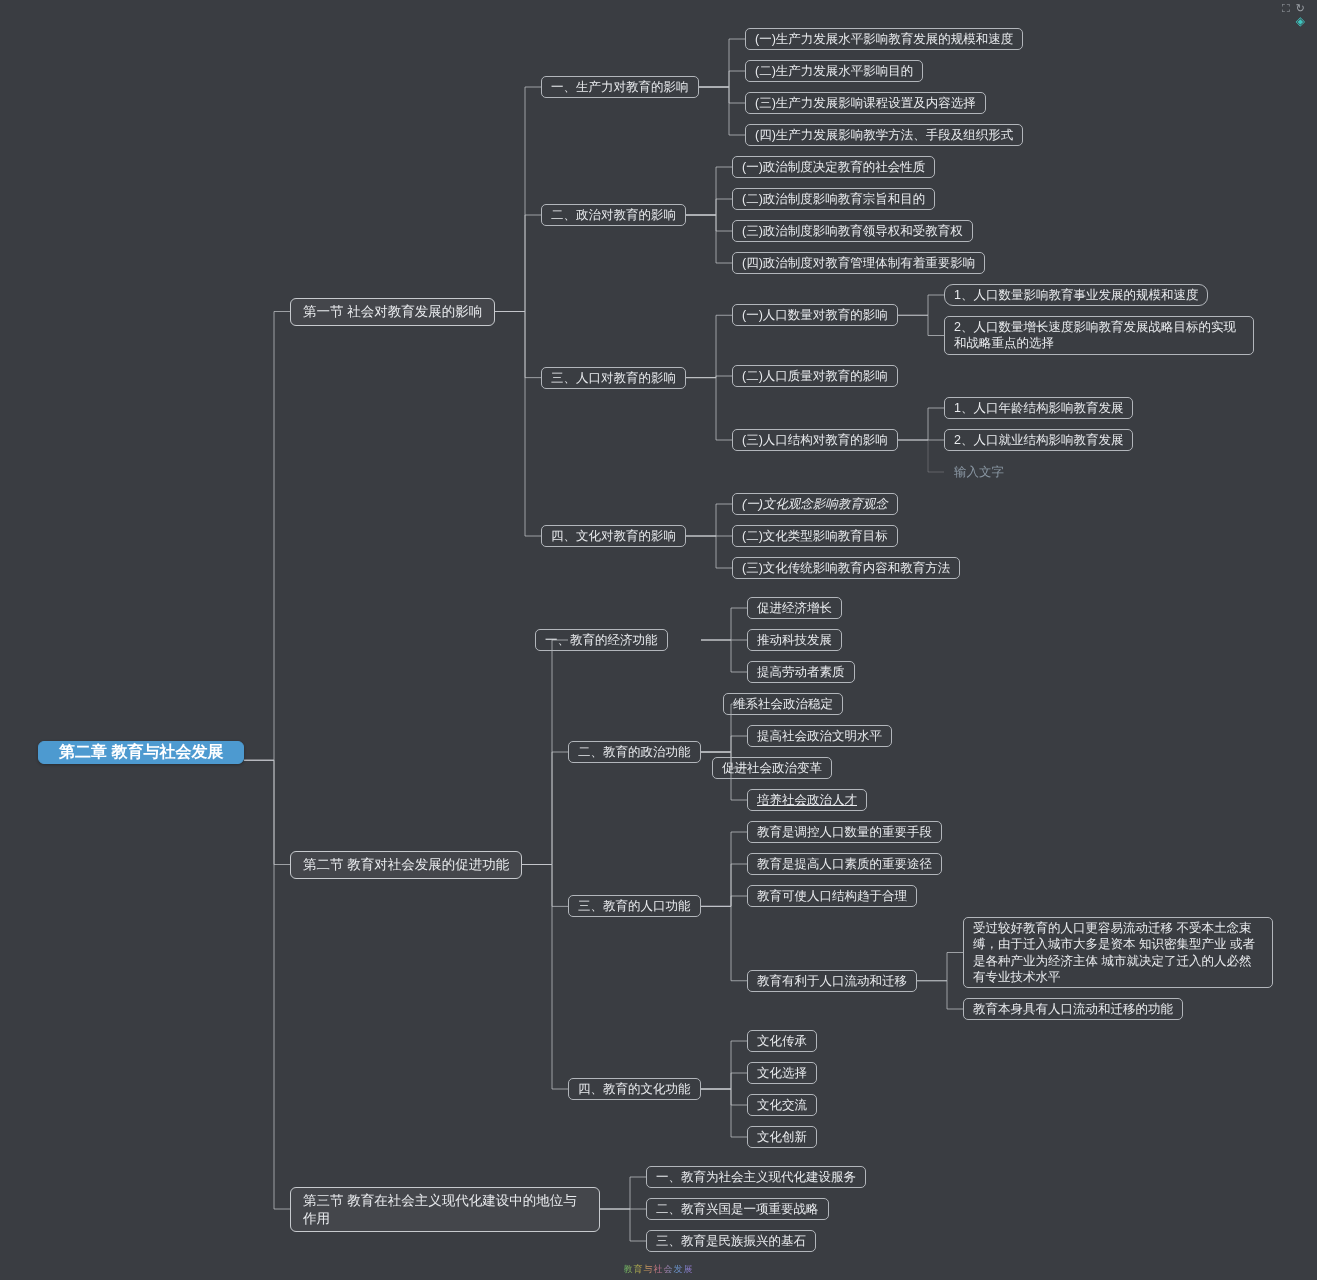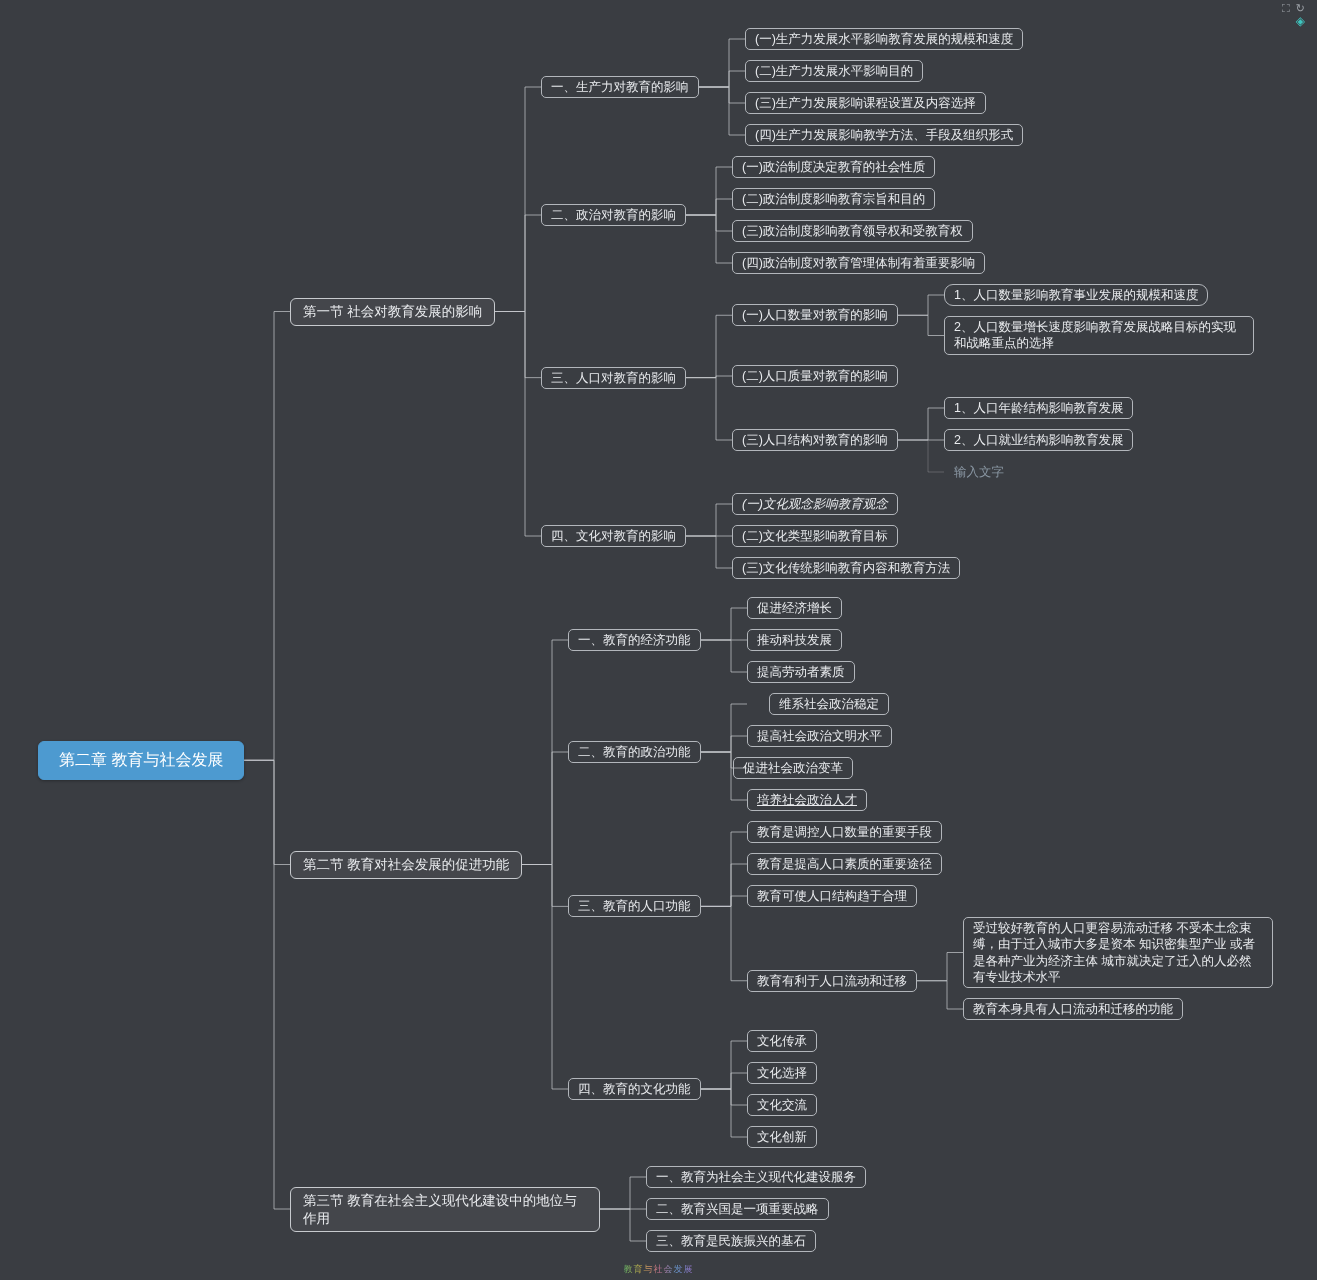--- a/index.html
+++ b/index.html
@@ -30,25 +30,25 @@
   }
   .node.section{
     font-size:13.5px;
     padding:4px 12px;
     background:rgba(255,255,255,0.05);
     border-color:#c7cace;
     border-radius:6px;
   }
   .node.root{
     font-size:16px;
-    font-weight:normal;
+    font-weight:bold;
     color:#ffffff;
     background:#4d9ad0;
     border-color:#4d9ad0;
-    padding:8px 20px;
+    padding:0 20px;
     border-radius:6px;
     box-shadow:0 1px 3px rgba(0,0,0,.3);
   }
   .node.ghost{
     border-color:transparent;
     color:#8a97a3;
     background:transparent;
   }
   .top-icons{
     position:absolute;
@@ -158,28 +158,28 @@
       <div class="node topic" style="left: 732px; top: 365px;">(二)人口质量对教育的影响</div>
       <div class="node topic" style="left: 732px; top: 429px;">(三)人口结构对教育的影响</div>
       <div class="node topic" style="left: 944px; top: 397px;">1、人口年龄结构影响教育发展</div>
       <div class="node topic" style="left: 944px; top: 429px;">2、人口就业结构影响教育发展</div>
       <div class="node ghost" style="left: 944px; top: 461px;">输入文字</div>
       <div class="node topic" style="left: 541px; top: 525px;">四、文化对教育的影响</div>
       <div class="node topic" style="left: 732px; top: 493px; font-style: italic;">(一)文化观念影响教育观念</div>
       <div class="node topic" style="left: 732px; top: 525px;">(二)文化类型影响教育目标</div>
       <div class="node topic" style="left: 732px; top: 557px;">(三)文化传统影响教育内容和教育方法</div>
       <div class="node section" style="left: 290px; top: 851px;">第二节 教育对社会发展的促进功能</div>
-      <div class="node topic" style="left: 568px; top: 629px;">一、教育的经济功能</div>
+      <div class="node topic" style="left: 535px; top: 629px;">一、教育的经济功能</div>
       <div class="node topic" style="left: 747px; top: 597px;">促进经济增长</div>
       <div class="node topic" style="left: 747px; top: 629px;">推动科技发展</div>
       <div class="node topic" style="left: 747px; top: 661px;">提高劳动者素质</div>
       <div class="node topic" style="left: 568px; top: 741px;">二、教育的政治功能</div>
-      <div class="node topic" style="left: 769px; top: 693px; text-align: center;">维系社会政治稳定</div>
+      <div class="node topic" style="left: 723px; top: 693px; text-align: center;">维系社会政治稳定</div>
       <div class="node topic" style="left: 747px; top: 725px;">提高社会政治文明水平</div>
-      <div class="node topic" style="left: 733px; top: 757px; text-align: right;">促进社会政治变革</div>
+      <div class="node topic" style="left: 712px; top: 757px; text-align: right;">促进社会政治变革</div>
       <div class="node topic" style="left: 747px; top: 789px; text-decoration: underline;">培养社会政治人才</div>
       <div class="node topic" style="left: 568px; top: 895px;">三、教育的人口功能</div>
       <div class="node topic" style="left: 747px; top: 821px;">教育是调控人口数量的重要手段</div>
       <div class="node topic" style="left: 747px; top: 853px;">教育是提高人口素质的重要途径</div>
       <div class="node topic" style="left: 747px; top: 885px;">教育可使人口结构趋于合理</div>
       <div class="node topic" style="left: 747px; top: 970px;">教育有利于人口流动和迁移</div>
       <div class="node topic" style="left: 963px; top: 917px;">受过较好教育的人口更容易流动迁移 不受本土念束缚，由于迁入城市大多是资本 知识密集型产业 或者是各种产业为经济主体 城市就决定了迁入的人必然有专业技术水平</div>
       <div class="node topic" style="left: 963px; top: 998px;">教育本身具有人口流动和迁移的功能</div>
       <div class="node topic" style="left: 568px; top: 1078px;">四、教育的文化功能</div>
       <div class="node topic" style="left: 747px; top: 1030px;">文化传承</div>

